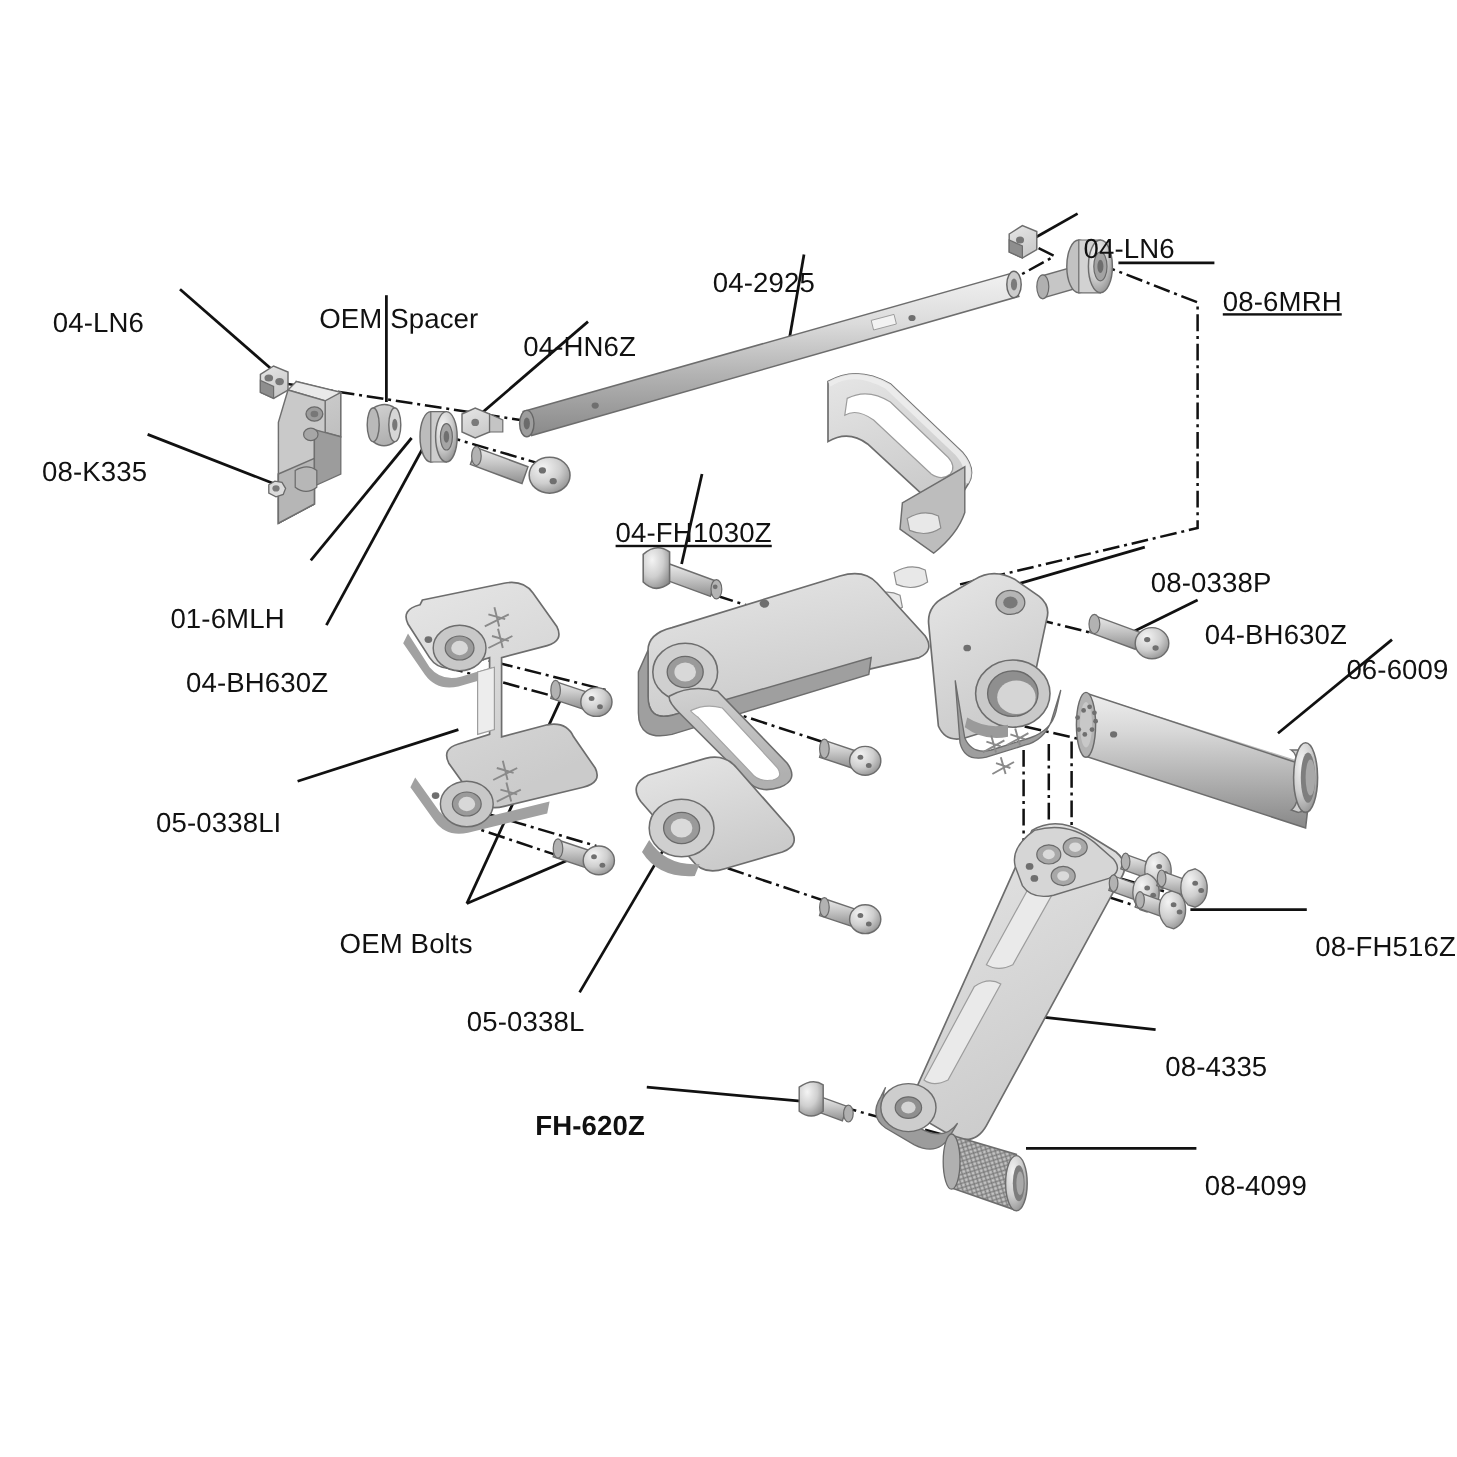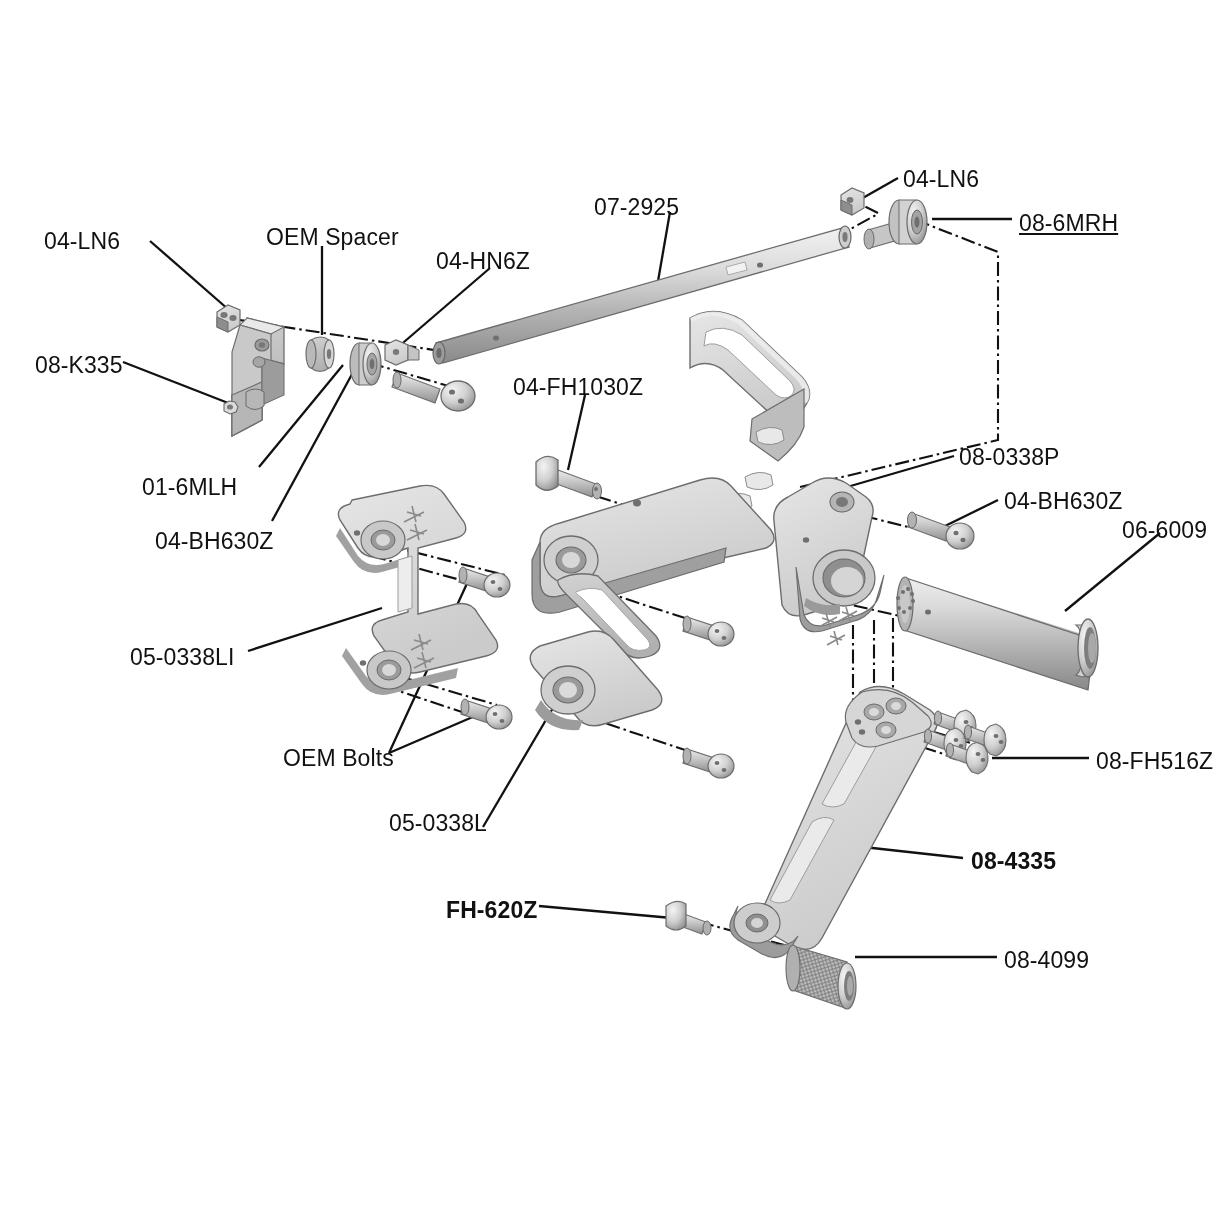--- a/index.html
+++ b/index.html
@@ -12,20 +12,21 @@
   #stage{position:absolute;left:0;top:0;width:1214px;height:1214px;}
   svg.layer{position:absolute;left:0;top:0;width:1214px;height:1214px;}
   .lbl{
     position:absolute;
     font-size:23px;
     color:#111111;
     white-space:nowrap;
     letter-spacing:.1px;
     line-height:1;
     font-weight:400;
+    margin-top:28px;
   }
 </style>
 </head>
 <body>
 
 <div id="stage">
 
 <svg class="layer" viewBox="0 0 1214 1214">
   <defs>
     <linearGradient id="gRodLong" x1="0" y1="0" x2="0" y2="1">
@@ -393,28 +394,28 @@
 
   </g>
 </svg>
 
 <div class="lbl" style="left:44px;top:230px;">04-LN6</div>
 <div class="lbl" style="left:266px;top:226px;">OEM Spacer</div>
 <div class="lbl" style="left:436px;top:250px;">04-HN6Z</div>
 <div class="lbl" style="left:35px;top:354px;">08-K335</div>
 <div class="lbl" style="left:142px;top:476px;">01-6MLH</div>
 <div class="lbl" style="left:155px;top:530px;">04-BH630Z</div>
-<div class="lbl" style="left:594px;top:196px;">07-2925</div>
+<div class="lbl" style="left:594px;top:196px;">04-2925</div>
 <div class="lbl" style="left:903px;top:168px;">04-LN6</div>
 <div class="lbl" style="left:1019px;top:212px;text-decoration:underline;">08-6MRH</div>
-<div class="lbl" style="left:513px;top:376px;">04-FH1030Z</div>
+<div class="lbl" style="left:513px;top:405px;text-decoration:underline;">04-FH1030Z</div>
 <div class="lbl" style="left:959px;top:446px;">08-0338P</div>
 <div class="lbl" style="left:1004px;top:490px;">04-BH630Z</div>
 <div class="lbl" style="left:1122px;top:519px;">06-6009</div>
 <div class="lbl" style="left:130px;top:646px;">05-0338LI</div>
 <div class="lbl" style="left:283px;top:747px;">OEM Bolts</div>
 <div class="lbl" style="left:389px;top:812px;">05-0338L</div>
 <div class="lbl" style="left:1096px;top:750px;">08-FH516Z</div>
-<div class="lbl" style="left:971px;top:850px;font-weight:bold;">08-4335</div>
+<div class="lbl" style="left:971px;top:850px;">08-4335</div>
 <div class="lbl" style="left:446px;top:899px;font-weight:bold;">FH-620Z</div>
 <div class="lbl" style="left:1004px;top:949px;">08-4099</div>
 
 </div>
 
 </body></html>

